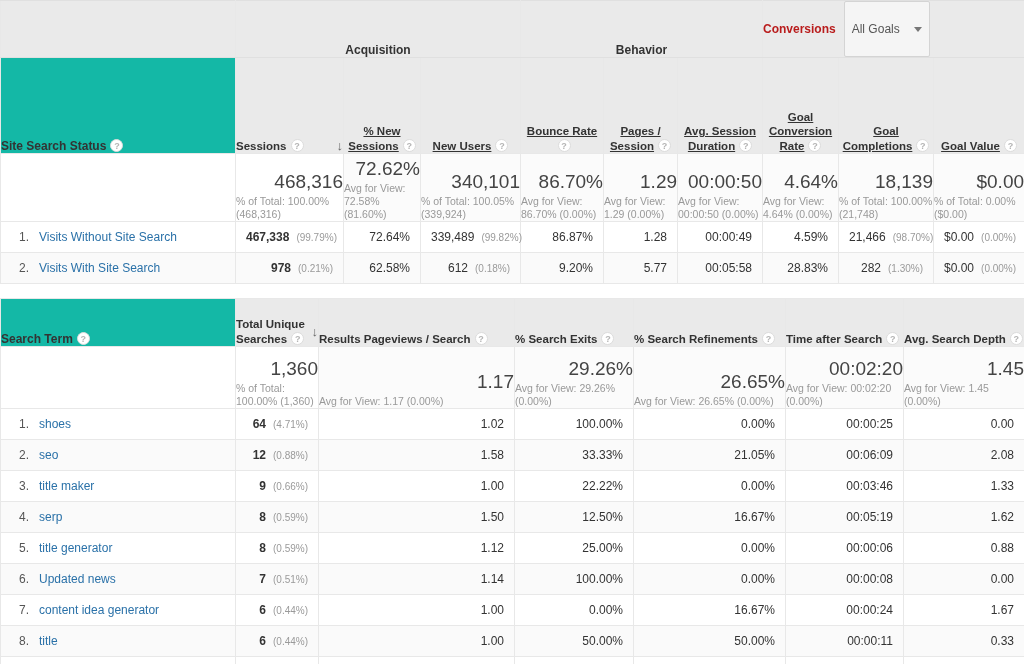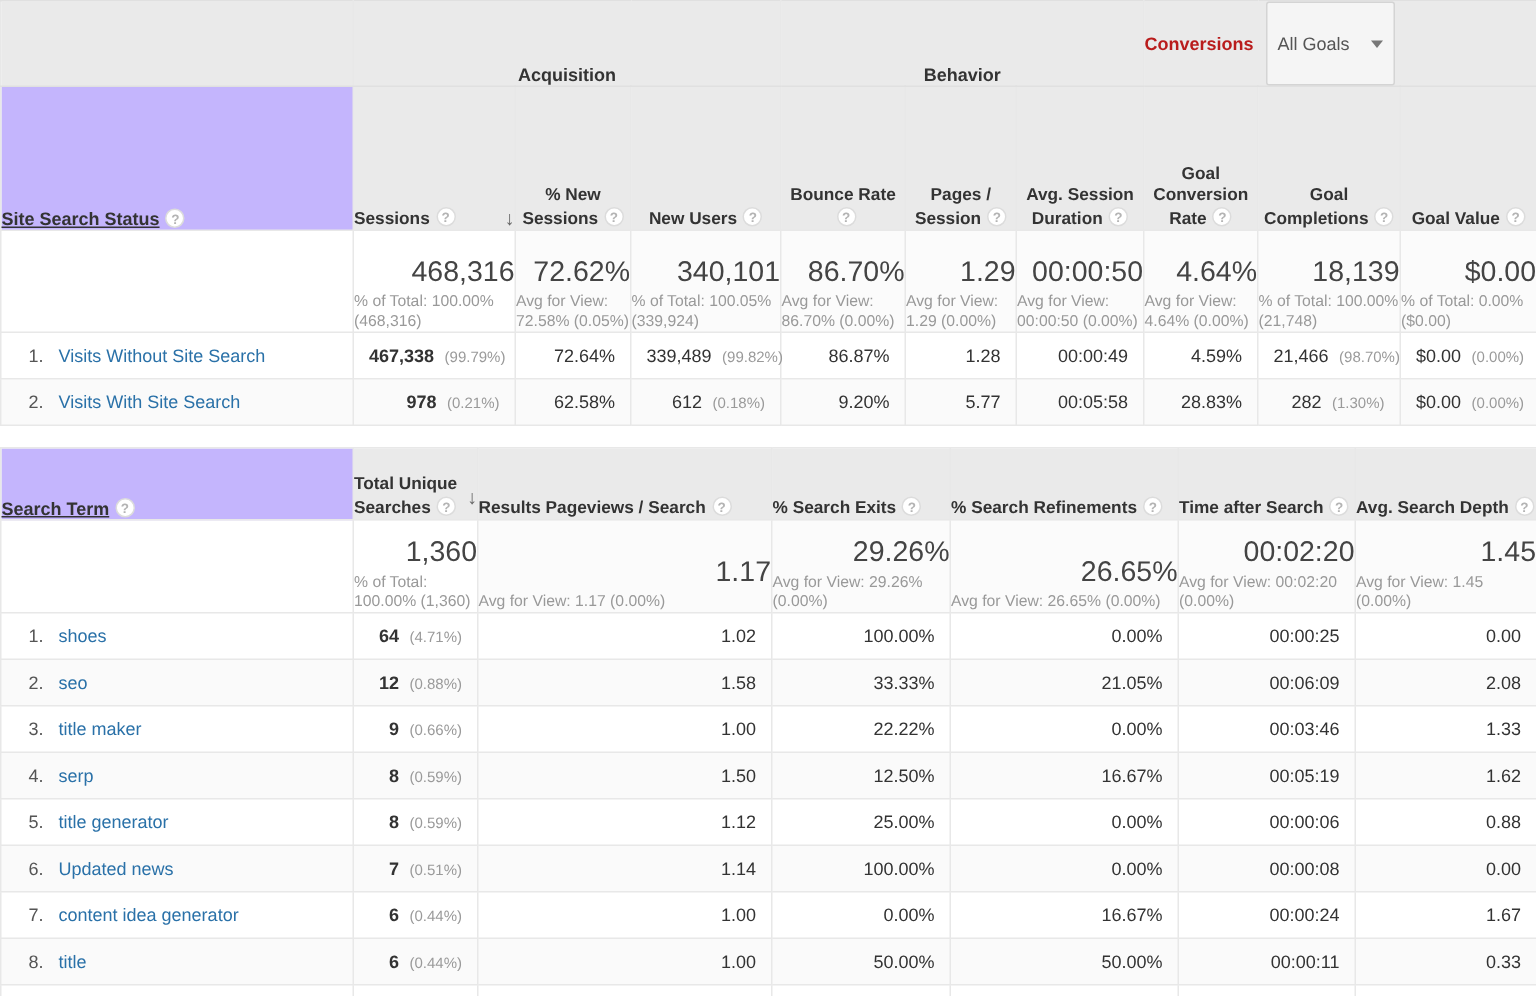--- a/index.html
+++ b/index.html
@@ -59,44 +59,43 @@
   .caret {
     width:0;height:0;
     border-left:4px solid transparent;
     border-right:4px solid transparent;
     border-top:5px solid #777;
     display:inline-block;
   }
 
   
   .dimhdr {
-    background:#c4b5fd;
+    background:#14b8a6;
     height:96px;
     font-size:12px;
     font-weight:bold;
     color:#333;
     text-align:left;
     padding-left:24px;
     vertical-align:middle;
-    text-decoration:underline;
   }
   .dimhdr.t2 { height:48px; }
 
   
   .mhdr {
     background:#eaeaea;
     height:54px;
     font-size:11.5px;
     font-weight:bold;
     color:#333;
     padding:0 10px 9px 10px;
     vertical-align:bottom;
     line-height:1.25;
   }
-  .mhdr.c  { text-align:center; }
+  .mhdr.c  { text-align:center;text-decoration:underline; }
   .mhdr.l  { text-align:left; }
   .sorted-wrap { display:flex; align-items:center; justify-content:space-between; }
 
   
   .q {
     display:inline-block;
     width:13px; height:13px;
     border-radius:50%;
     background:#fff;
     color:#b4b4b4;
@@ -224,21 +223,21 @@
       </tr>
 
       <tr class="sum">
         <td class="spacer"></td>
         <td class="first">
           <span class="big">468,316</span>
           <span class="sub">% of Total: 100.00% (468,316)</span>
         </td>
         <td>
           <span class="big">72.62%</span>
-          <span class="sub">Avg for View: 72.58% (0.05%)</span>
+          <span class="sub">Avg for View: 72.58% (81.60%)</span>
         </td>
         <td>
           <span class="big">340,101</span>
           <span class="sub">% of Total: 100.05% (339,924)</span>
         </td>
         <td>
           <span class="big">86.70%</span>
           <span class="sub">Avg for View: 86.70% (0.00%)</span>
         </td>
         <td>

